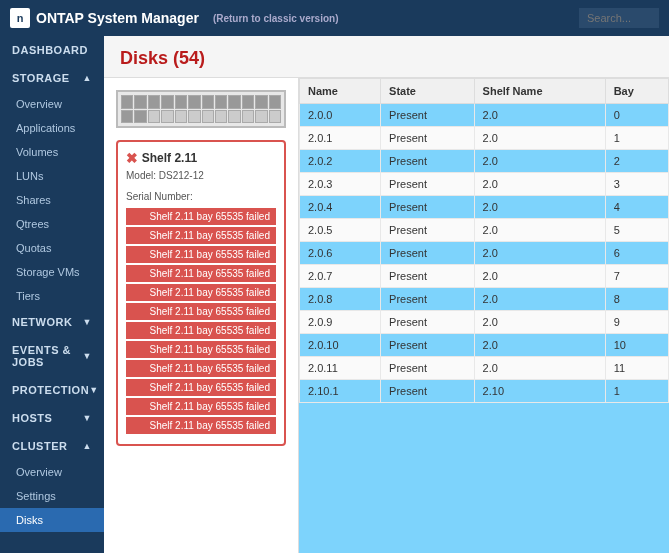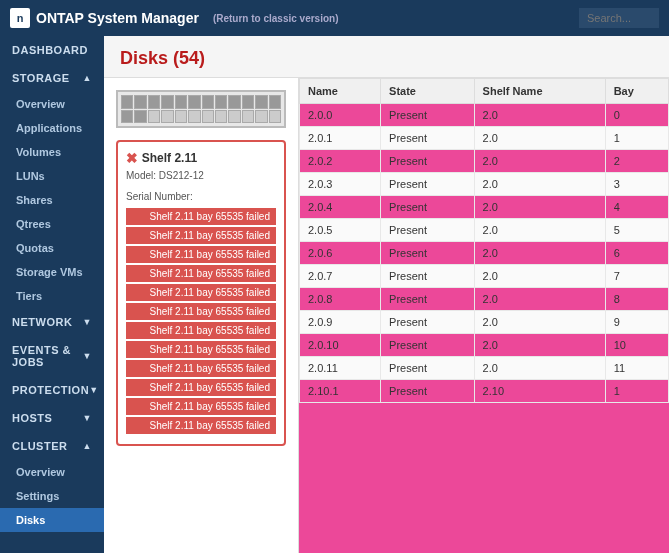--- a/index.html
+++ b/index.html
@@ -72,21 +72,21 @@
       letter-spacing: 0.5px;
       text-transform: uppercase;
       color: #cde;
     }
     .sidebar-sub-item {
       display: flex;
       align-items: center;
       padding: 6px 16px;
       cursor: pointer;
       font-size: 11px;
-      font-weight: bold;
+      font-weight: normal;
       color: #b0c8e0;
       text-transform: none;
       letter-spacing: 0;
     }
     .sidebar-sub-item.active { background: #2a6ab0; color: white; }
     .chevron { font-size: 9px; }
 
     
     .content {
       flex: 1;
@@ -174,21 +174,21 @@
       padding: 3px 6px;
       margin-bottom: 2px;
       border-radius: 0;
       text-align: right;
     }
 
     
     .table-panel {
       flex: 1;
       overflow-y: auto;
-      background: #ec4899;
+      background: #7dd3fc;
     }
     table {
       width: 100%;
       border-collapse: collapse;
       font-size: 11px;
     }
     thead th {
       background: #f0f0f0;
       border: 1px solid #ddd;
       padding: 6px 8px;

